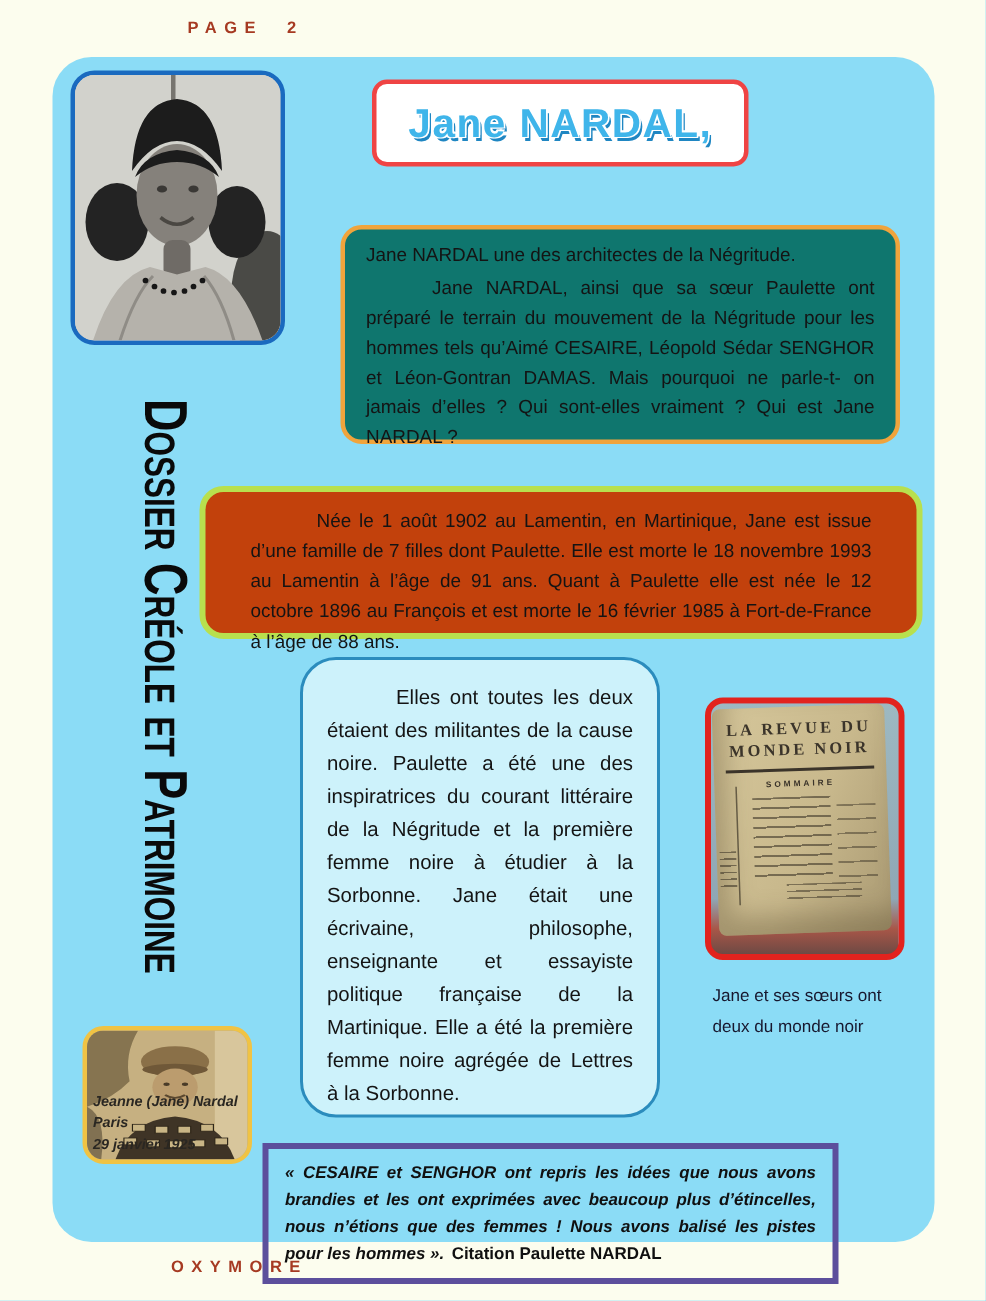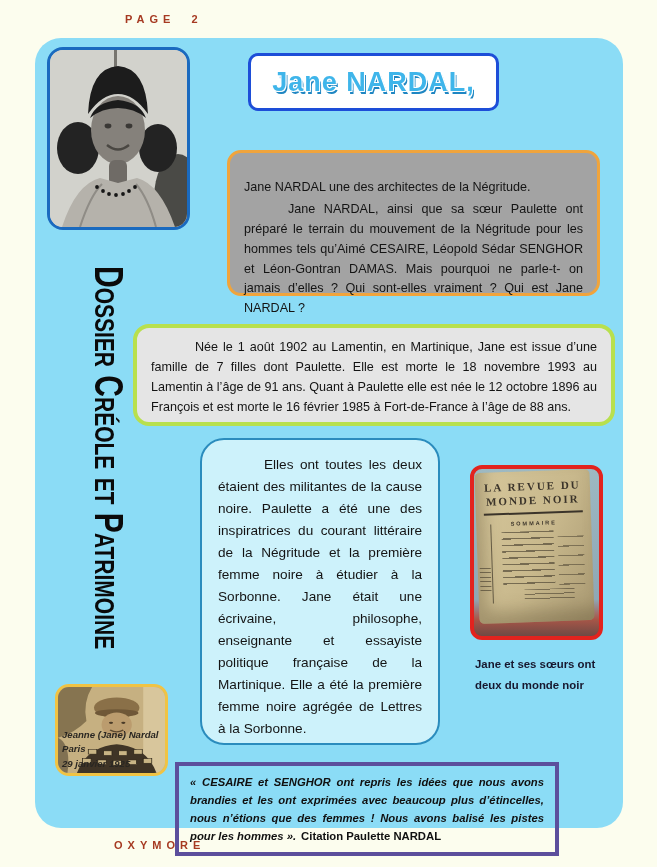--- a/index.html
+++ b/index.html
@@ -32,50 +32,50 @@
   
   .portrait{
     position:absolute;left:12px;top:9px;width:137px;height:177px;
     border:3px solid #1A6ABF;border-radius:16px;overflow:hidden;
     background:#d2d2cc;margin:0;
   }
   .portrait svg{display:block;width:100%;height:100%;}
   
   .title-box{
     position:absolute;left:213px;top:15px;width:245px;height:52px;
-    background:#ffffff;border:3px solid #1d4ed8;border-radius:10px;
+    background:#ffffff;border:3px solid #ef4444;border-radius:10px;
     display:flex;align-items:center;justify-content:center;
   }
   .title-box .title{
     font-size:27px;font-weight:bold;letter-spacing:1px;
     color:#3FB5EA;
     text-shadow:-1px -1px 0 #fff,1px -1px 0 #fff,-1px 1px 0 #fff,1px 1px 0 #fff,2px 3px 0 #1f86c2;
   }
   
   .vertical-title{
     position:absolute;left:24px;top:228px;height:420px;width:62px;
     writing-mode:vertical-rl;text-orientation:mixed;
     font-weight:700;font-size:30px;color:#0a0a0a;
     font-variant:small-caps;letter-spacing:0;
     transform:scaleX(1.35);transform-origin:50% 50%;
     white-space:nowrap;
   }
   
   .intro-box{
     position:absolute;left:192px;top:112px;width:373px;height:146px;
-    background:#a3a3a3;border:3px solid #F0A43C;border-radius:14px;
-    box-sizing:border-box;padding:25px 14px;
+    background:#0f766e;border:3px solid #F0A43C;border-radius:14px;
+    box-sizing:border-box;padding:8px 14px;
     font-size:12.6px;line-height:1.58;color:#141414;text-align:justify;
   }
   .intro-box .heading{margin:0 0 0 0;text-align:left;}
   .intro-box .para{margin:2px 0 0 0;text-indent:44px;}
   .bio-box{
     position:absolute;left:98px;top:286px;width:482px;height:102px;
-    background:#e5e5e5;border:4px solid #B8E04E;border-radius:16px;
-    box-sizing:border-box;padding:9px 14px;
+    background:#c2410c;border:4px solid #B8E04E;border-radius:16px;
+    box-sizing:border-box;padding:9px 30px;
     font-size:12.6px;line-height:1.6;color:#141414;text-align:justify;
   }
   .bio-box .para{margin:0;text-indent:44px;}
   .militancy-box{
     position:absolute;left:153px;top:400px;width:240px;height:307px;
     background:#CDF2FB;border:2px solid #2B8CBD;border-radius:24px;
     box-sizing:border-box;padding:14px 16px;
     font-size:13.6px;line-height:1.62;color:#141414;text-align:justify;margin-left:12px;
   }
   .militancy-box .para{margin:0;text-indent:46px;}
@@ -107,21 +107,21 @@
   .toc-left{position:absolute;left:10px;top:8px;width:56%;height:72%;
     background:repeating-linear-gradient(to bottom,rgba(62,54,40,.6) 0 1.3px,transparent 1.3px 6.4px);}
   .toc-right{position:absolute;right:0;top:14px;width:28%;height:62%;
     background:repeating-linear-gradient(to bottom,rgba(62,54,40,.5) 0 1.2px,transparent 1.2px 9.5px);}
   .toc-bottomleft{position:absolute;left:-13px;bottom:10px;width:11px;height:26px;
     background:repeating-linear-gradient(to bottom,rgba(62,54,40,.6) 0 1px,transparent 1px 4.5px);}
   .toc-bottom{position:absolute;left:34%;right:12%;bottom:2px;height:11px;
     background:repeating-linear-gradient(to bottom,rgba(62,54,40,.55) 0 1px,transparent 1px 4.5px);}
   .revue-caption{
     position:absolute;left:440px;top:616px;width:132px;
-    font-size:11.4px;font-weight:bold;color:#17172e;line-height:1.85;
+    font-size:11.4px;font-weight:normal;color:#17172e;line-height:1.85;
   }
   
   .archive{
     position:absolute;left:20px;top:646px;width:113px;height:92px;margin:0;
     border:3px solid #F0C344;border-radius:14px;overflow:hidden;background:#c6b081;
     box-sizing:border-box;
   }
   .archive svg{display:block;width:100%;height:100%;}
   .archive figcaption{
     position:absolute;left:4px;right:2px;bottom:2px;

